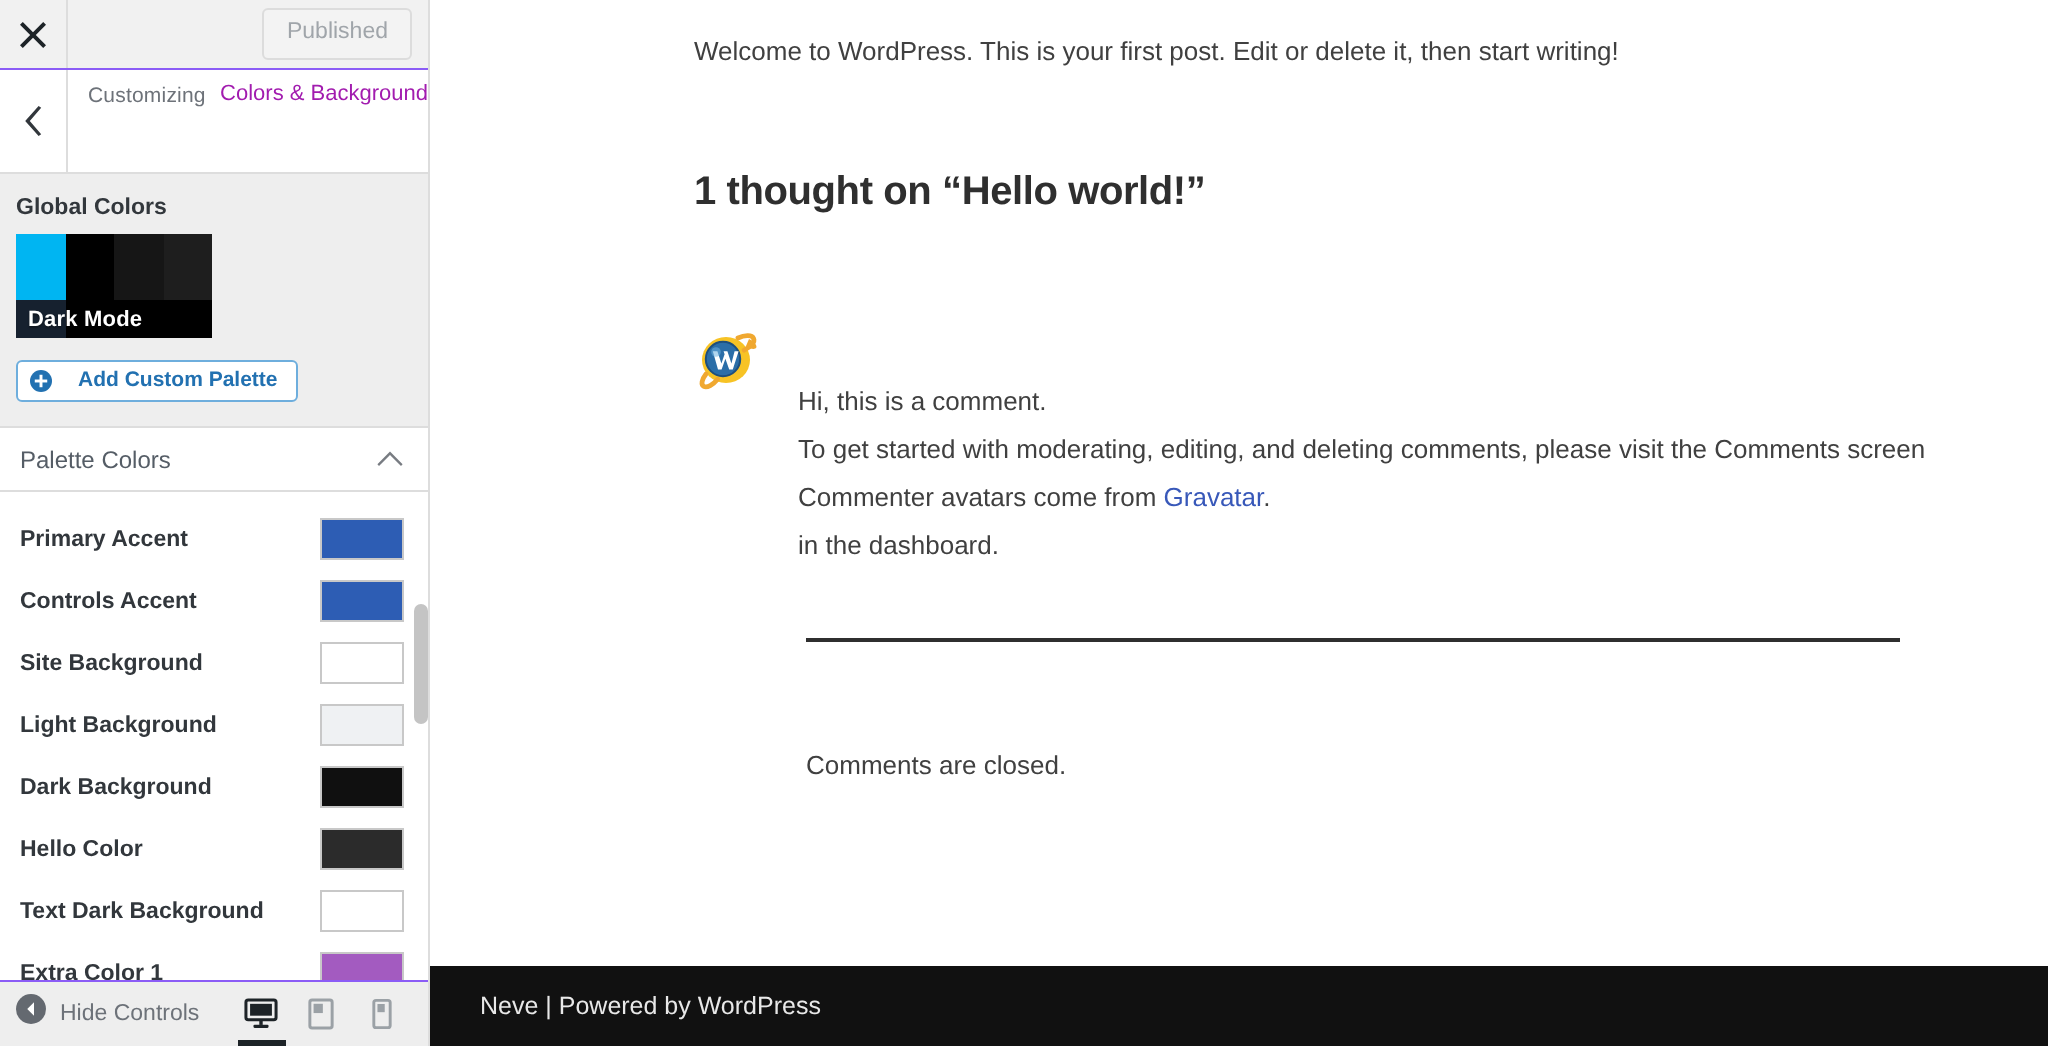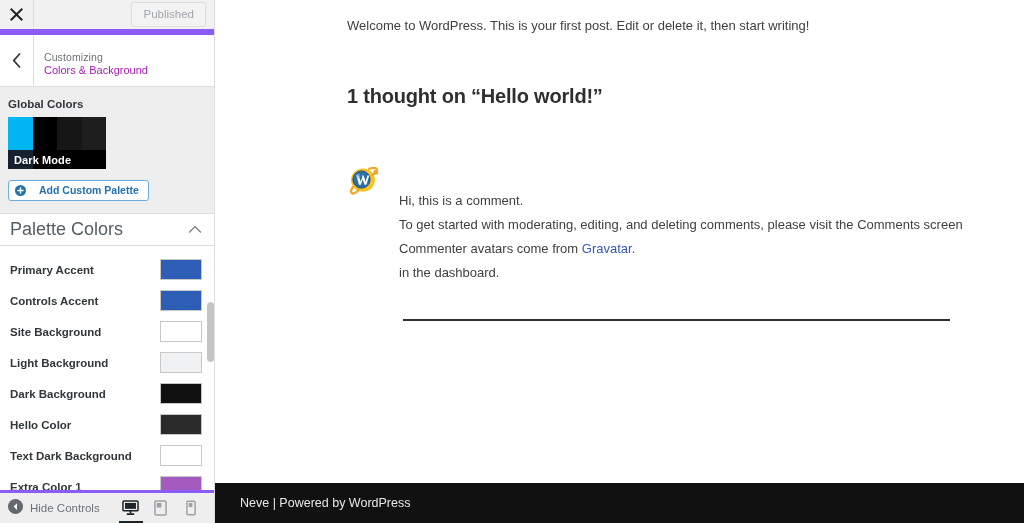--- a/index.html
+++ b/index.html
@@ -35,21 +35,21 @@
     flex: 0 0 215px;
   }
 
   
   .cz-topbar {
     height: 35px;
     flex: 0 0 35px;
     background: #f1f1f1;
     display: flex;
     align-items: stretch;
-    border-bottom: 6px solid #8b5cf6;
+    border-bottom: 1px solid #8b5cf6;
     box-sizing: border-box;
   }
   .cz-close {
     width: 34px;
     flex: 0 0 34px;
     display: flex;
     align-items: center;
     justify-content: center;
     background: #f1f1f1;
     border-right: 1px solid #dddddd;
@@ -95,22 +95,21 @@
     justify-content: center;
     border-right: 1px solid #dddddd;
     box-sizing: border-box;
     cursor: pointer;
   }
   .cz-back svg { display: block; }
   .cz-titles {
     flex: 1 1 auto;
     padding: 6px 0 0 10px;
     display: flex;
-    flex-direction: column;
-    justify-content: center;
+    justify-content: space-between;
   }
   .cz-eyebrow {
     font-size: 10.5px;
     color: #6d7279;
     line-height: 1.35;
     letter-spacing: .1px;
   }
   .cz-title {
     font-size: 11px;
     color: #a21caf;
@@ -201,21 +200,21 @@
     border-bottom: 1px solid #dddddd;
     height: 33px;
     display: flex;
     align-items: center;
     justify-content: space-between;
     padding: 0 12px 0 10px;
     box-sizing: border-box;
     cursor: pointer;
   }
   .accordion-title {
-    font-size: 18px;
+    font-size: 12px;
     color: #555d66;
     font-weight: 400;
   }
   .accordion-head svg { display: block; }
 
   .controls-list {
     background: #ffffff;
     padding: 8px 0 0 0;
   }
   .control-row {
@@ -256,21 +255,21 @@
     width: 7px;
     background: #c4c4c4;
     border-radius: 4px;
   }
 
   
   .cz-footer {
     height: 33px;
     flex: 0 0 33px;
     background: #eeeeee;
-    border-top: 3px solid #8b5cf6;
+    border-top: 1px solid #8b5cf6;
     box-sizing: border-box;
     display: flex;
     align-items: center;
     position: relative;
     z-index: 5;
   }
   .hide-controls {
     display: flex;
     align-items: center;
     gap: 7px;
@@ -612,20 +611,21 @@
 
             <div class="comment-body">
               <div>Hi, this is a comment.</div>
               <div>To get started with moderating, editing, and deleting comments, please visit the Comments screen</div>
               <div><span>Commenter avatars come from </span><a>Gravatar</a><span>.</span></div>
               <div>in the dashboard.</div>
             </div>
 
             <hr class="comment-rule">
 
+            <p class="comments-closed">Comments are closed.</p>
           </div>
         </div>
 
       </div>
     </div>
 
     <footer class="site-footer">
       <span class="site-footer-text">Neve | Powered by WordPress</span>
     </footer>
   </main>

